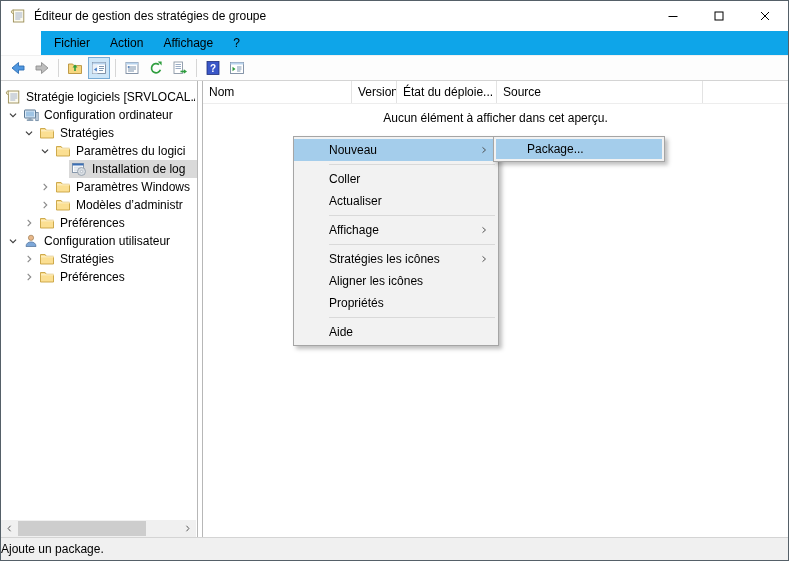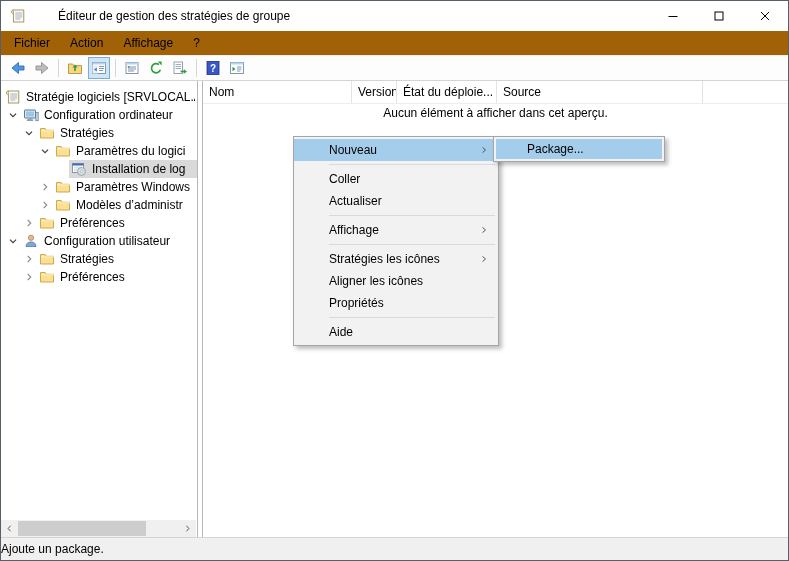--- a/index.html
+++ b/index.html
@@ -1,25 +1,25 @@
 <!DOCTYPE html>
 <html style="--window-border: #556068; --menu-hl: #a4cdeb; --menu-bg: #f2f2f2; --menu-border: #a5a5a5; --tree-sel: #d9d9d9; --toolbar-sel-bg: #cee6f8; --toolbar-sel-border: #78abd5; --status-bg: #f0f0f0;"><head>
 <meta charset="utf-8">
 <style>
   html,body{margin:0;padding:0;background:#fff;font-family:"Liberation Sans",sans-serif;}
   .window{position:relative;width:789px;height:561px;box-sizing:border-box;border:1px solid var(--window-border,#556068);
     background:#fff;overflow:hidden;font-size:12px;color:#000;}
   
   .titlebar{height:30px;display:flex;align-items:center;background:#fff;}
   .app-icon{margin:0 8px 0 9px;}
-  .title-text{white-space:nowrap;margin-left:24px;}
+  .title-text{white-space:nowrap;}
   .tb-controls{margin-left:auto;display:flex;height:100%;}
   .tb-ctl{width:46px;height:100%;display:flex;align-items:center;justify-content:center;cursor:default;}
   
-  .menubar{height:24px;display:flex;align-items:center;padding-left:3px;background:#a16207;}
+  .menubar{height:24px;display:flex;align-items:center;padding-left:3px;background:#0ea5e9;margin-left:40px;}
   .menu-item{padding:3px 10px;}
   
   .toolbar{height:26px;display:flex;align-items:center;padding-left:5px;box-sizing:border-box;
     border-top:1px solid #f0f0f0;border-bottom:1px solid #d4d4d4;background:#fdfdfd;}
   .tb-btn{width:22px;height:22px;display:flex;align-items:center;justify-content:center;background:transparent;
     border:1px solid transparent;padding:0;margin:0 1px;}
   .tb-btn.sel{background:var(--toolbar-sel-bg,#cee6f8);border-color:var(--toolbar-sel-border,#78abd5);}
   .tb-sep{width:1px;height:18px;background:#d6d6d6;margin:0 4px;}
   .ic{display:inline-flex;width:16px;height:16px;flex:none;}
   .ic svg{width:16px;height:16px;}
@@ -39,21 +39,21 @@
   .tree-lbl{overflow:hidden;white-space:nowrap;}
   
   .hscroll{position:absolute;left:0;right:1px;bottom:0;height:17px;background:#f0f0f0;}
   .hs-arrow{position:absolute;top:0;width:17px;height:17px;display:flex;align-items:center;justify-content:center;}
   .hs-arrow.left{left:0;} .hs-arrow.right{right:0;}
   .hs-thumb{position:absolute;left:17px;top:1px;width:128px;height:15px;background:#cdcdcd;}
   
   .list-header{display:flex;height:22px;border-bottom:1px solid #ededed;align-items:stretch;}
   .col-h{box-sizing:border-box;padding:4px 0 0 6px;border-right:1px solid #e3e3e3;overflow:hidden;white-space:nowrap;}
   .col-filler{flex:1;}
-  .empty-text{margin-top:2px;text-align:center;}
+  .empty-text{margin-top:7px;text-align:center;}
   
   .ctx{position:absolute;left:292px;top:135px;width:206px;background:var(--menu-bg,#f2f2f2);
     border:1px solid var(--menu-border,#a5a5a5);box-shadow:3px 3px 4px rgba(0,0,0,.25);padding:2px 0;z-index:10;box-sizing:border-box;}
   .ctx-item{height:22px;display:flex;align-items:center;padding-left:35px;padding-right:8px;gap:16px;}
   .ctx-item.hl{background:var(--menu-hl,#a4cdeb);}
   .ctx-arrow{margin-left:auto;display:inline-flex;width:12px;height:12px;}
   .ctx-arrow svg{width:12px;height:12px;}
   .ctx-sep{height:1px;background:#d9d9d9;margin:3px 3px 3px 35px;}
   .submenu{position:absolute;left:492px;top:135px;width:172px;background:var(--menu-bg,#f2f2f2);
     border:1px solid var(--menu-border,#a5a5a5);box-shadow:3px 3px 4px rgba(0,0,0,.25);padding:2px;z-index:11;box-sizing:border-box;}

